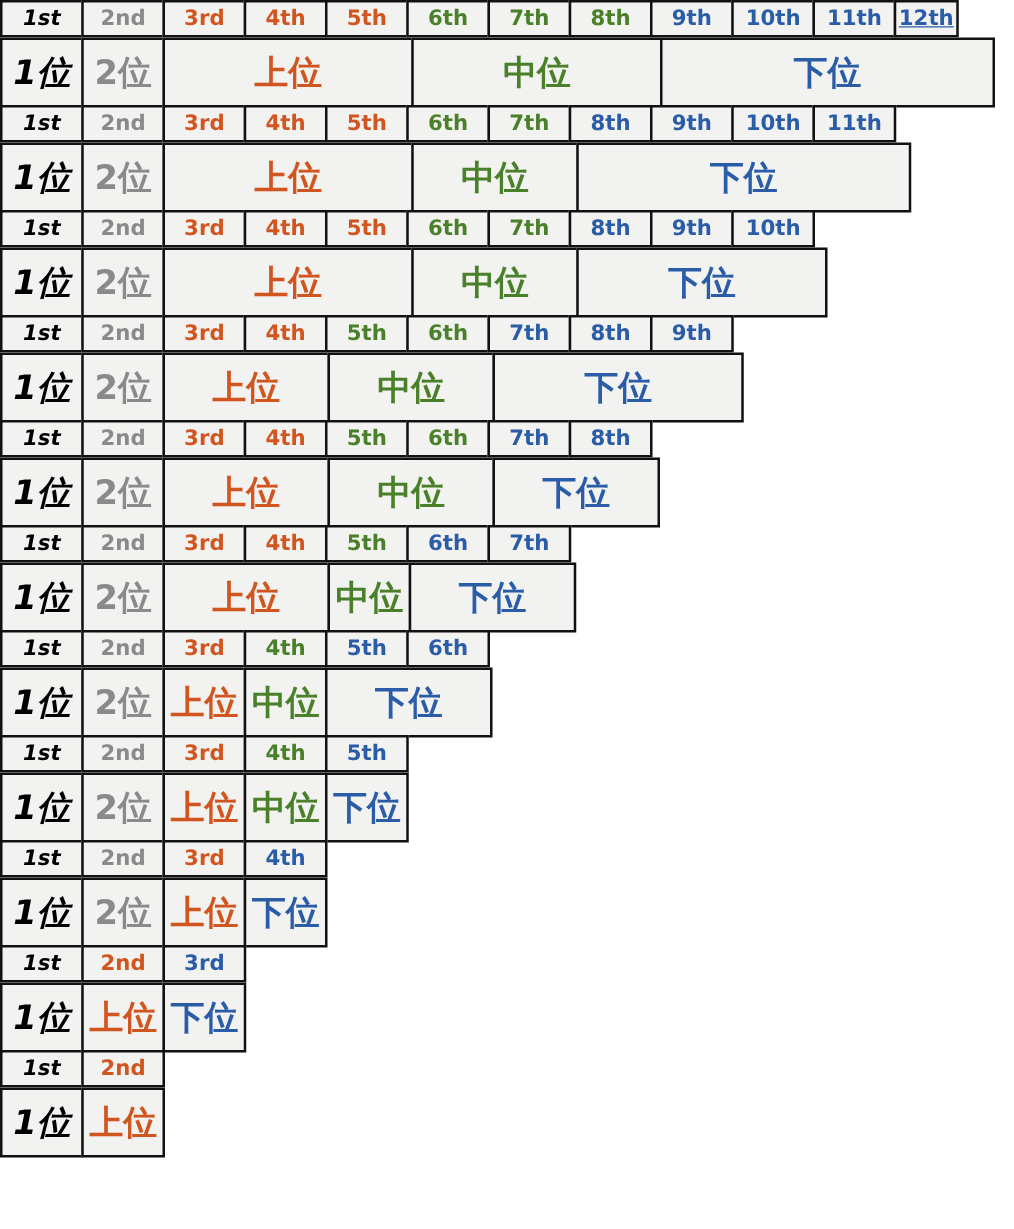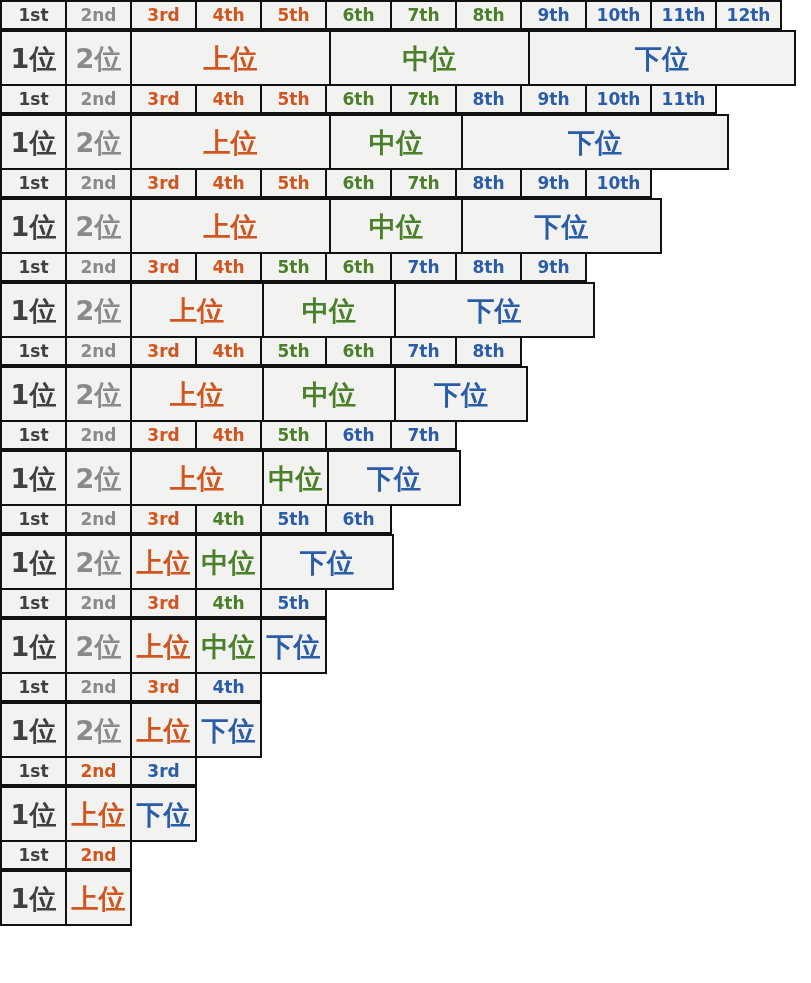--- a/index.html
+++ b/index.html
@@ -36,21 +36,21 @@
   }
   .body-cell{
     height:56px;
     font-size:27px;
     font-weight:bold;
     border-width:2px;
   }
   .hdr-row .cell + .cell{margin-left:-2px;}
   .body-row .cell + .cell{margin-left:-2px;}
   .block + .block{margin-top:-2px;}
-  .c-gold{color:#404040;}
+  .c-gold{color:#000000;font-style:italic;}
   .c-gray{color:#8a8a8a;}
   .c-orange{color:#d1551f;}
   .c-green{color:#4a8029;}
   .c-blue{color:#2a5ca8;}
 </style>
 </head>
 <body>
 
 <div id="grid">
     <div class="block">
@@ -59,21 +59,21 @@
         <div class="cell hdr-cell c-gray" style="width: 67px;">2nd</div>
         <div class="cell hdr-cell c-orange" style="width: 67px;">3rd</div>
         <div class="cell hdr-cell c-orange" style="width: 67px;">4th</div>
         <div class="cell hdr-cell c-orange" style="width: 67px;">5th</div>
         <div class="cell hdr-cell c-green" style="width: 67px;">6th</div>
         <div class="cell hdr-cell c-green" style="width: 67px;">7th</div>
         <div class="cell hdr-cell c-green" style="width: 67px;">8th</div>
         <div class="cell hdr-cell c-blue" style="width: 67px;">9th</div>
         <div class="cell hdr-cell c-blue" style="width: 67px;">10th</div>
         <div class="cell hdr-cell c-blue" style="width: 67px;">11th</div>
-        <div class="cell hdr-cell c-blue" style="width: 67px;">12th</div>
+        <div class="cell hdr-cell c-blue" style="width: 52px; text-decoration: underline;">12th</div>
       </div>
       <div class="row body-row">
         <div class="cell body-cell c-gold" style="width: 67px;">1位</div>
         <div class="cell body-cell c-gray" style="width: 67px;">2位</div>
         <div class="cell body-cell c-orange" style="width: 201px;">上位</div>
         <div class="cell body-cell c-green" style="width: 201px;">中位</div>
         <div class="cell body-cell c-blue" style="width: 268px;">下位</div>
       </div>
     </div>
     <div class="block">

